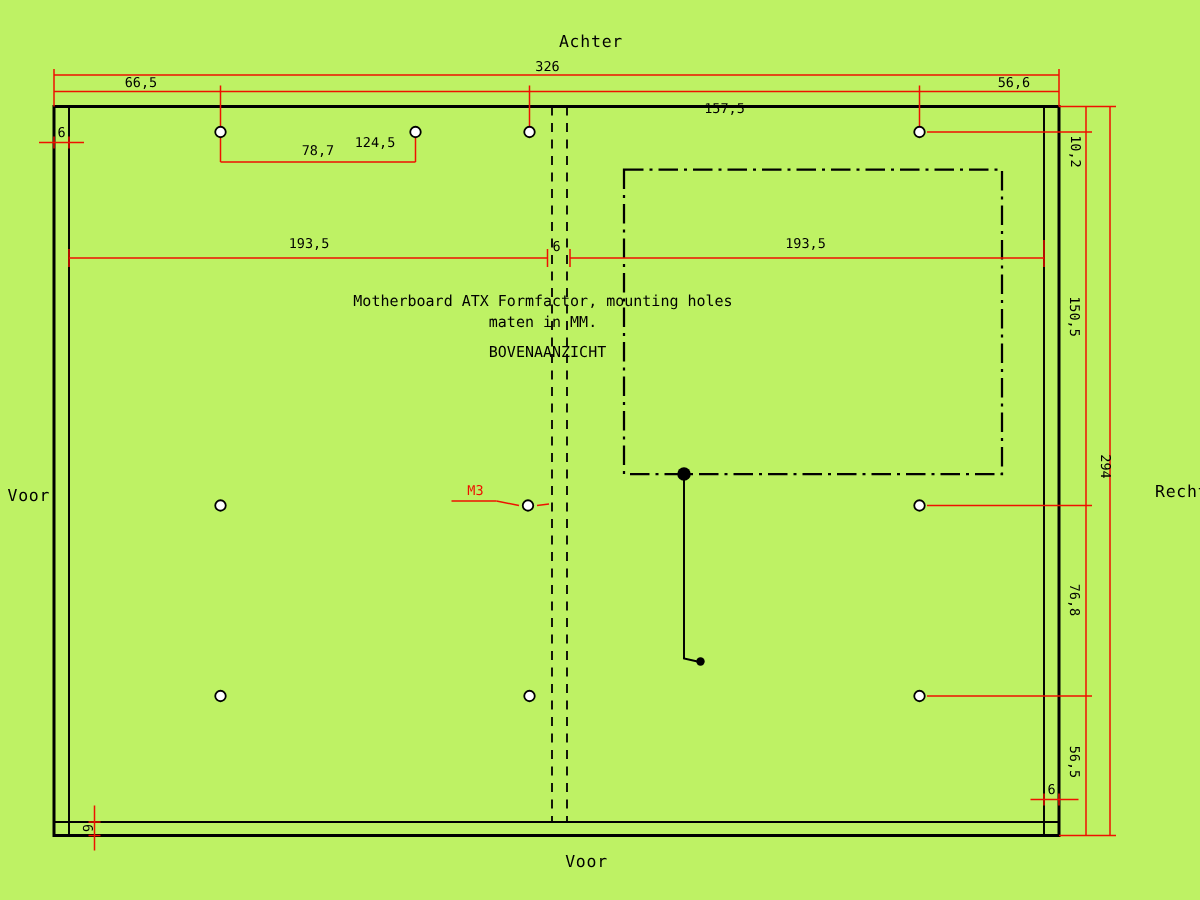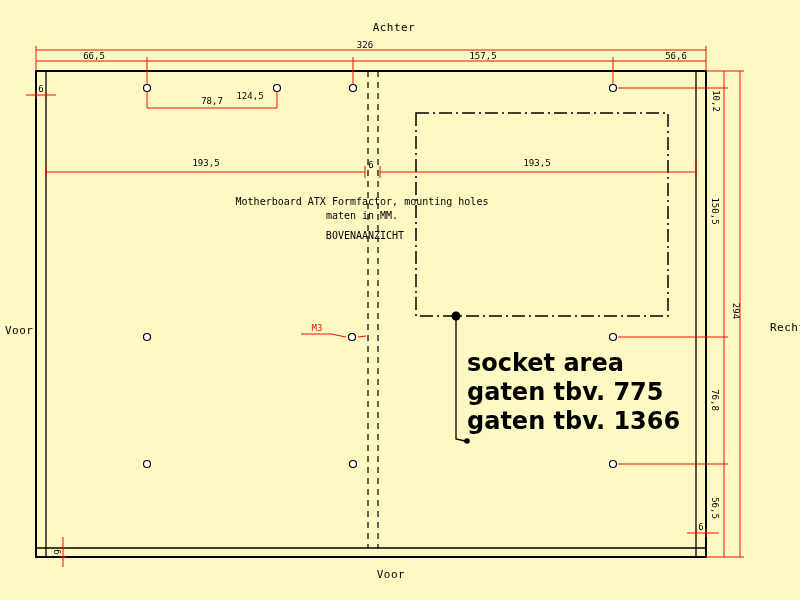--- a/index.html
+++ b/index.html
@@ -1,16 +1,16 @@
 <!DOCTYPE html>
 <html style="--dimred: #ee1100;"><head>
 <meta charset="utf-8">
 <style>
   html,body{margin:0;padding:0;background:#ffffff;}
-  #stage{position:relative;width:800px;height:600px;background:#fef9c3;overflow:hidden;
+  #stage{position:relative;width:800px;height:600px;background:#bef264;overflow:hidden;
          font-family:"DejaVu Sans Mono", monospace;color:#000;}
   #stage svg{position:absolute;left:0;top:0;}
   .blk{stroke:#000;fill:none;}
   .red{stroke:var(--dimred,#ee1100);fill:none;stroke-width:1;}
   .lbl{position:absolute;font-size:9px;line-height:10px;white-space:nowrap;}
   .cad{position:absolute;font-size:11px;line-height:12px;white-space:nowrap;letter-spacing:0.5px;}
   .small{font-size:10px;letter-spacing:0;}
   .cx{transform:translateX(-50%);}
   .rot{transform:translate(-50%,-50%) rotate(90deg);transform-origin:center;}
   .redtxt{color:var(--dimred,#ee1100);}
@@ -103,39 +103,34 @@
   <div class="cad" style="left:5px;top:325px;">Voor</div>
   <div class="cad" style="left:750px;top:322px;padding-left:20px;">Rechts</div>
 
   <div class="cad small cx" style="left:362px;top:196px;">Motherboard ATX Formfactor, mounting holes</div>
   <div class="cad small cx" style="left:362px;top:210px;">maten in MM.</div>
   <div class="cad small cx" style="left:365px;top:230px;">BOVENAANZICHT</div>
 
   <div class="lbl cx" style="left:365px;top:40px;">326</div>
   <div class="lbl cx" style="left:94px;top:51px;">66,5</div>
   <div class="lbl cx" style="left:250px;top:51px;margin-top:40px;">124,5</div>
-  <div class="lbl cx" style="left:483px;top:51px;text-align:right;">157,5</div>
+  <div class="lbl cx" style="left:483px;top:68px;text-align:right;">157,5</div>
   <div class="lbl cx" style="left:676px;top:51px;">56,6</div>
   <div class="lbl cx" style="left:212px;top:96px;">78,7</div>
 
   <div class="lbl cx" style="left:206px;top:158px;">193,5</div>
   <div class="lbl cx" style="left:371px;top:160px;">6</div>
   <div class="lbl cx" style="left:537px;top:158px;">193,5</div>
 
   <div class="lbl rot" style="left:716px;top:101px;">10,2</div>
   <div class="lbl rot" style="left:715px;top:211px;">150,5</div>
   <div class="lbl rot" style="left:715px;top:400px;">76,8</div>
   <div class="lbl rot" style="left:715px;top:508px;">56,5</div>
   <div class="lbl rot" style="left:736px;top:311px;">294</div>
 
   <div class="lbl cx" style="left:41px;top:84px;">6</div>
   <div class="lbl rot" style="left:57px;top:552px;">6</div>
   <div class="lbl cx" style="left:701px;top:522px;">6</div>
 
   <div class="lbl redtxt cx" style="left:317px;top:323px;text-align:center;">M3</div>
 
-  <div class="socket-text">
-    <div>socket area</div>
-    <div>gaten tbv. 775</div>
-    <div>gaten tbv. 1366</div>
-  </div>
 
 </div>
 
 </body></html>

